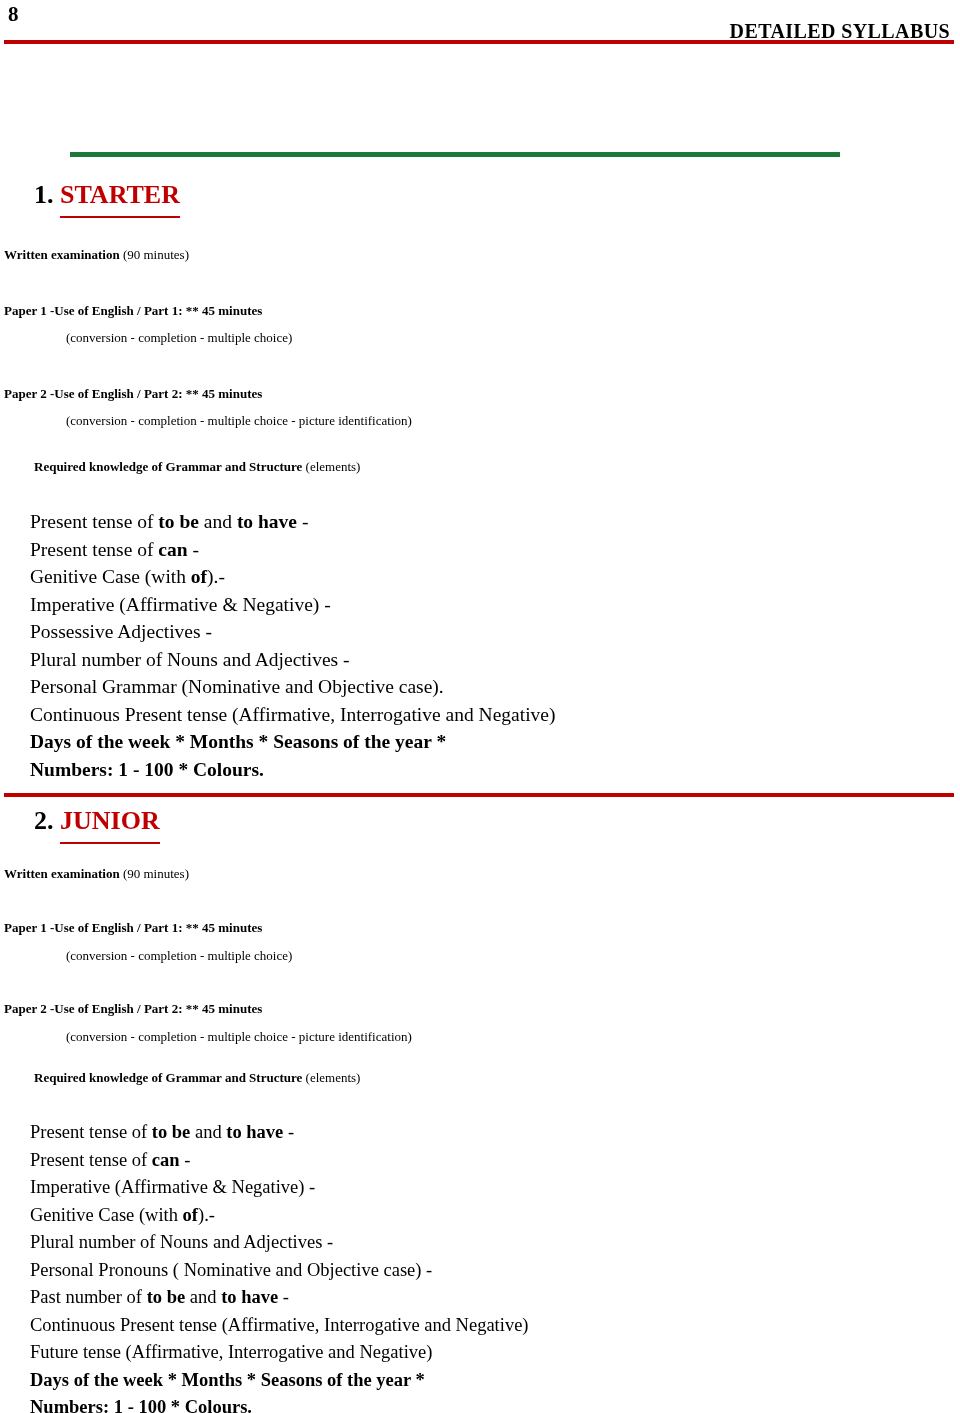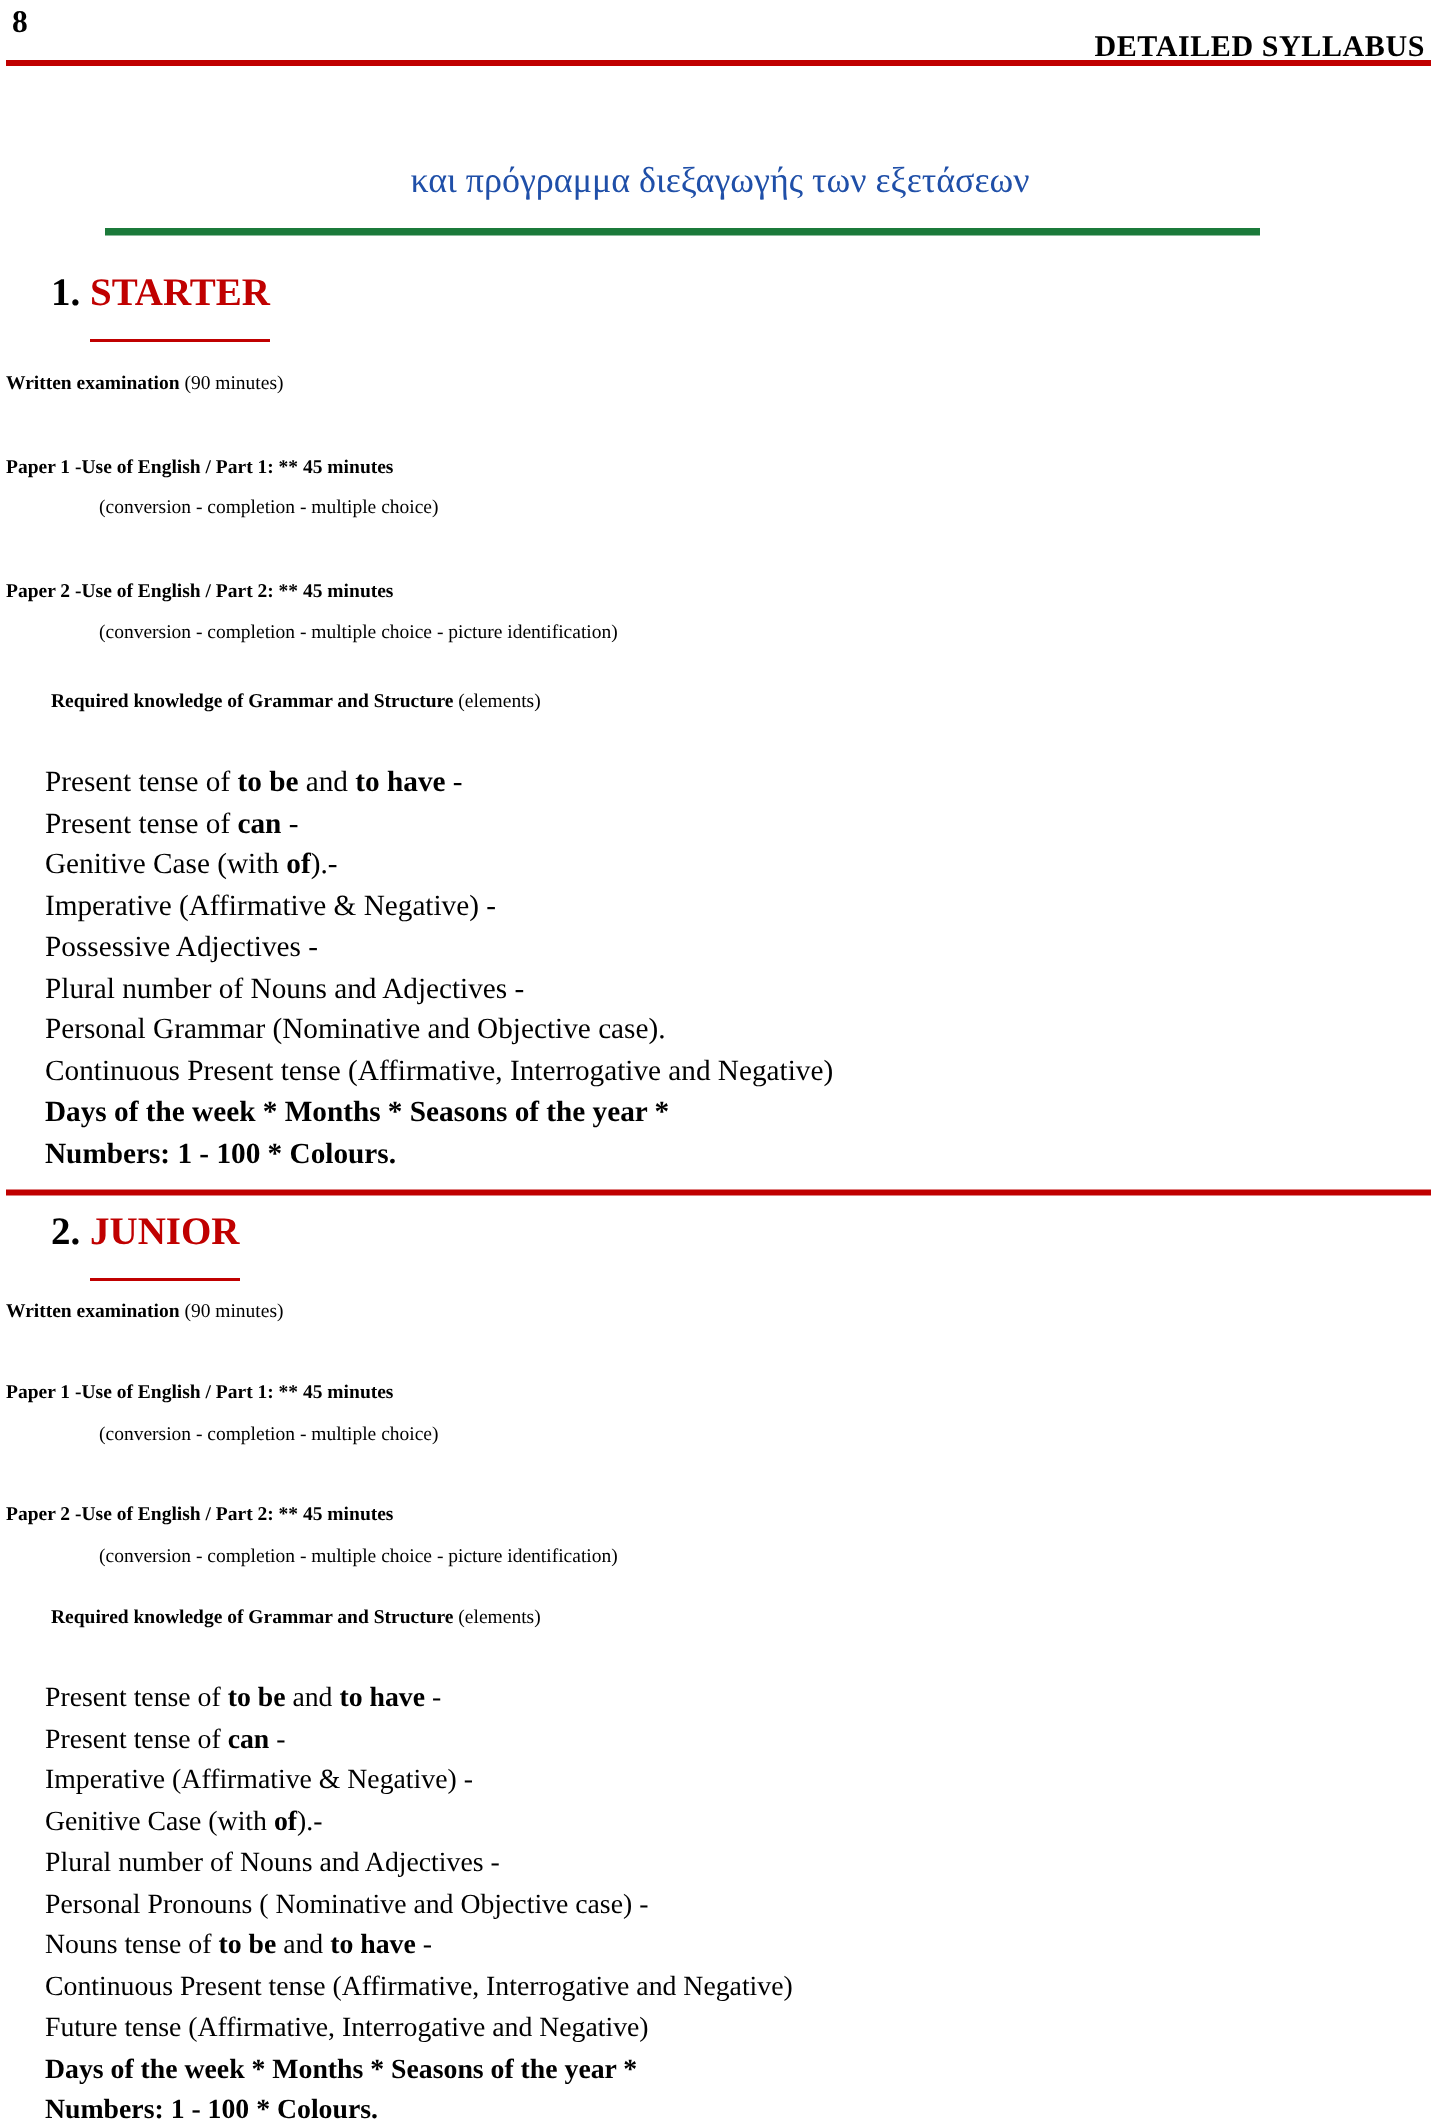--- a/index.html
+++ b/index.html
@@ -94,21 +94,21 @@
     font-weight: bold;
     color: #c00000;
     font-family: "Liberation Serif", serif;
   }
   .section-head .num {
     color: #000000;
   }
   .section-head .word {
     color: #c00000;
     border-bottom: 2px solid #c00000;
-    padding-bottom: 17px;
+    padding-bottom: 7px;
   }
 
   
   .txt {
     position: absolute;
     font-family: "Liberation Serif", serif;
     font-size: 13px;
     line-height: 1.18;
     white-space: nowrap;
   }
@@ -126,21 +126,20 @@
 <body>
 
 <div class="page">
 
   <div class="header">
     <div class="page-number">8</div>
     <div class="header-title">DETAILED SYLLABUS</div>
   </div>
   <div class="header-rule"></div>
 
-  <div class="greek-subtitle">και πρόγραμμα διεξαγωγής των εξετάσεων</div>
   <div class="green-rule"></div>
 
   <div class="section-head" style="left:34px; top:180px;">
     <span class="num">1.</span>
     <span class="word">STARTER</span>
   </div>
 
   <div class="txt" style="left:4px; top:247px;">
     <span class="b">Written examination</span><span> (90 minutes)</span>
   </div>
@@ -189,20 +188,20 @@
     <span class="b">Required knowledge of Grammar and Structure</span><span>  (elements)</span>
   </div>
 
   <div id="junior-items">
       <div class="txt" style="left: 30px; top: 1122px; font-size: 18.5px;"><span>Present tense of </span><span class="b">to be</span><span> and </span><span class="b">to have</span><span> -</span></div>
       <div class="txt" style="left: 30px; top: 1149.5px; font-size: 18.5px;"><span>Present tense of </span><span class="b">can</span><span> -</span></div>
       <div class="txt" style="left: 30px; top: 1177px; font-size: 18.5px;"><span>Imperative (Affirmative &amp; Negative) -</span></div>
       <div class="txt" style="left: 30px; top: 1204.5px; font-size: 18.5px;"><span>Genitive Case (with </span><span class="b">of</span><span>).-</span></div>
       <div class="txt" style="left: 30px; top: 1232px; font-size: 18.5px;"><span>Plural number of Nouns and Adjectives -</span></div>
       <div class="txt" style="left: 30px; top: 1259.5px; font-size: 18.5px;"><span>Personal Pronouns ( Nominative and Objective case) -</span></div>
-      <div class="txt" style="left: 30px; top: 1287px; font-size: 18.5px;"><span>Nouns tense of  </span><span class="b">to be</span><span> and </span><span class="b">to have</span><span> -</span></div>
+      <div class="txt" style="left: 30px; top: 1287px; font-size: 18.5px;"><span>Past number of  </span><span class="b">to be</span><span> and </span><span class="b">to have</span><span> -</span></div>
       <div class="txt" style="left: 30px; top: 1314.5px; font-size: 18.5px;"><span>Continuous Present tense (Affirmative, Interrogative and Negative)</span></div>
       <div class="txt" style="left: 30px; top: 1342px; font-size: 18.5px;"><span>Future tense (Affirmative, Interrogative and Negative)</span></div>
       <div class="txt" style="left: 30px; top: 1369.5px; font-size: 18.5px;"><span class="b">Days of the week  *  Months  *  Seasons of the year  *</span></div>
       <div class="txt" style="left: 30px; top: 1397px; font-size: 18.5px;"><span class="b">Numbers: 1 - 100  *  Colours.</span></div>
     </div>
 
 </div>
 
 </body></html>

